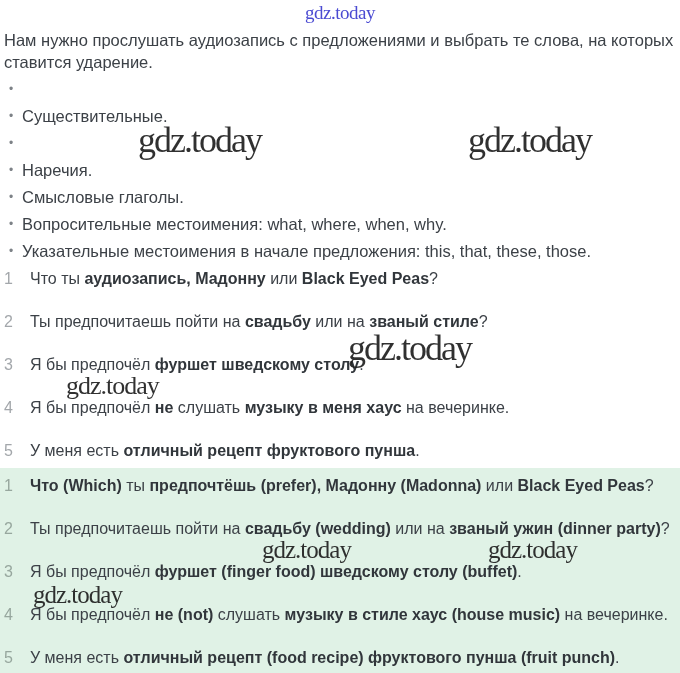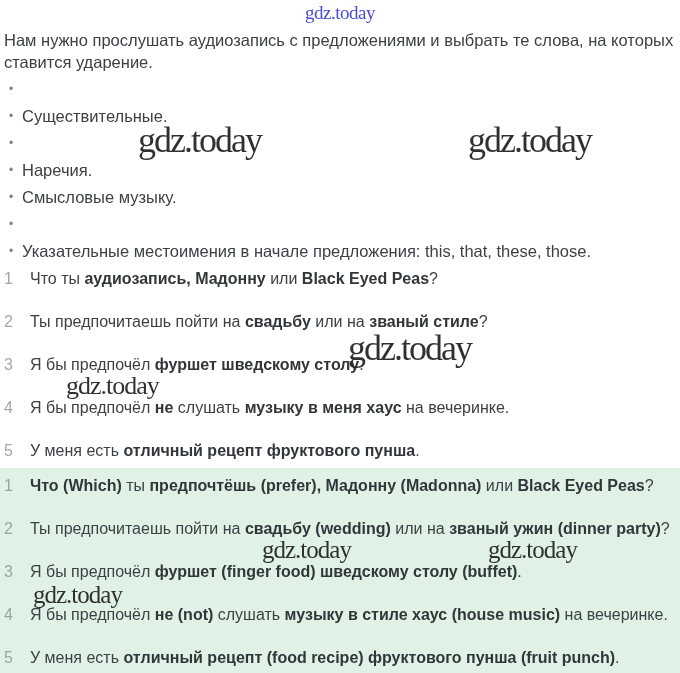--- a/index.html
+++ b/index.html
@@ -50,22 +50,22 @@
 
   <div class="wm wm-top">gdz.today</div>
 
   <p class="intro">Нам нужно прослушать аудиозапись с предложениями и выбрать те слова, на которых ставится ударение.</p>
 
   <ul class="bullets">
       <li><span class="dot">•</span></li>
       <li><span class="dot">•</span><span class="btext">Существительные.</span></li>
       <li><span class="dot">•</span></li>
       <li><span class="dot">•</span><span class="btext">Наречия.</span></li>
-      <li><span class="dot">•</span><span class="btext">Смысловые музыку.</span></li>
-      <li><span class="dot">•</span></li>
+      <li><span class="dot">•</span><span class="btext">Смысловые глаголы.</span></li>
+      <li><span class="dot">•</span><span class="btext">Вопросительные местоимения: what, where, when, why.</span></li>
       <li><span class="dot">•</span><span class="btext">Указательные местоимения в начале предложения: this, that, these, those.</span></li>
     </ul>
 
   <div class="tasks" id="task-list">
       <div class="row">
         <span class="num">1</span>
         <span class="txt"><span>Что ты </span><b>аудиозапись, Мадонну</b><span> или </span><b>Black Eyed Peas</b><span>?</span></span>
       </div>
       <div class="row">
         <span class="num">2</span>

